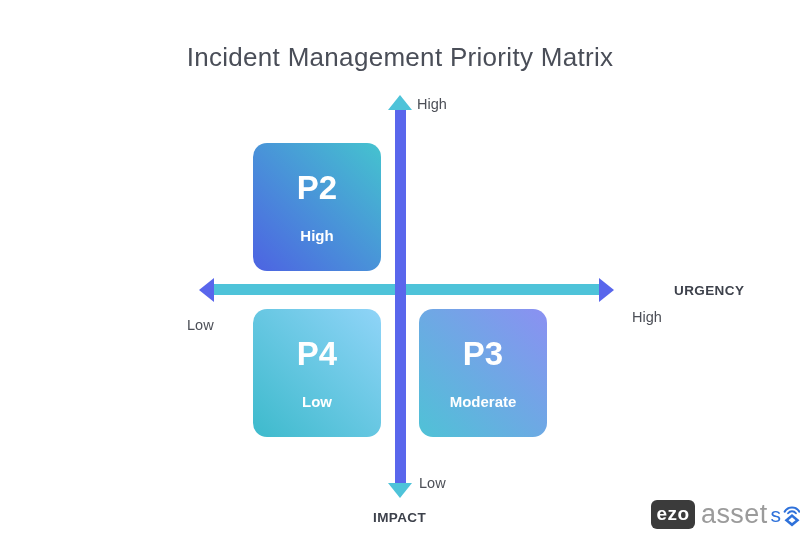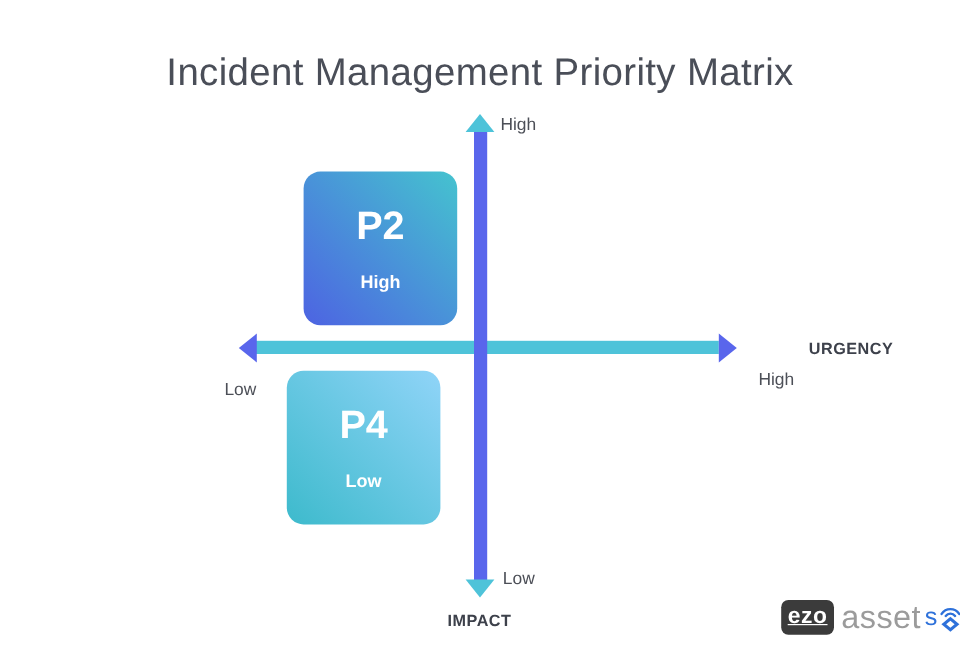--- a/index.html
+++ b/index.html
@@ -13,21 +13,21 @@
     background: #ffffff;
     overflow: hidden;
   }
 
   .page-title {
     position: absolute;
     top: 42px;
     left: 0;
     width: 100%;
     text-align: center;
-    font-size: 32px;
+    font-size: 26px;
     font-weight: 400;
     letter-spacing: 0.3px;
     color: #4a4e58;
   }
 
   
   .v-shaft {
     position: absolute;
     left: 395px; top: 108px;
     width: 11px; height: 376px;
@@ -77,21 +77,21 @@
     align-items: center;
     justify-content: center;
     gap: 24px;
     color: #ffffff;
     z-index: 1;
   }
   .quad .qid   { font-size: 33px; font-weight: 700; line-height: 1; }
   .quad .qlbl  { font-size: 15px; font-weight: 700; line-height: 1; }
   .pos-top-left     { left: 253px; top: 143px; }
   .pos-top-right    { left: 419px; top: 143px; }
-  .pos-bottom-left  { left: 239px; top: 309px; }
+  .pos-bottom-left  { left: 253px; top: 309px; }
   .pos-bottom-right { left: 419px; top: 309px; }
 
   
   .axis-lbl {
     position: absolute;
     font-size: 14.5px;
     color: #4c4f57;
   }
   .axis-title {
     position: absolute;
@@ -120,21 +120,20 @@
     background: #3b3b3b;
     border-radius: 6px;
     color: #ffffff;
     font-size: 19px;
     font-weight: 600;
     display: flex;
     align-items: center;
     justify-content: center;
     letter-spacing: 0.5px;
     padding-bottom: 2px;
-    text-decoration: underline;
   }
   .logo-asset {
     margin-left: 6px;
     font-size: 27px;
     color: #9b9b9b;
     letter-spacing: 0.4px;
   }
   .logo-blue {
     font-size: 21px;
     color: #2e71da;
@@ -158,20 +157,24 @@
   <div class="tri tri-right"></div>
 
   <div class="quad pos-top-left" style="background: linear-gradient(to right top, rgb(77, 99, 226), rgb(69, 195, 207));">
     <span class="qid">P2</span>
     <span class="qlbl">High</span>
   </div>
   <div class="quad pos-bottom-left" style="background: linear-gradient(to right top, rgb(61, 186, 204), rgb(144, 212, 248));">
     <span class="qid">P4</span>
     <span class="qlbl">Low</span>
   </div>
+  <div class="quad pos-bottom-right" style="background: linear-gradient(to right top, rgb(79, 194, 214), rgb(139, 144, 242));">
+    <span class="qid">P3</span>
+    <span class="qlbl">Moderate</span>
+  </div>
 
   <span class="axis-lbl lbl-top">High</span>
   <span class="axis-lbl lbl-left">Low</span>
   <span class="axis-lbl lbl-right">High</span>
   <span class="axis-lbl lbl-bottom">Low</span>
   <span class="axis-title ttl-urgency">URGENCY</span>
   <span class="axis-title ttl-impact">IMPACT</span>
 
   <div class="logo">
     <div class="logo-badge">ezo</div>

